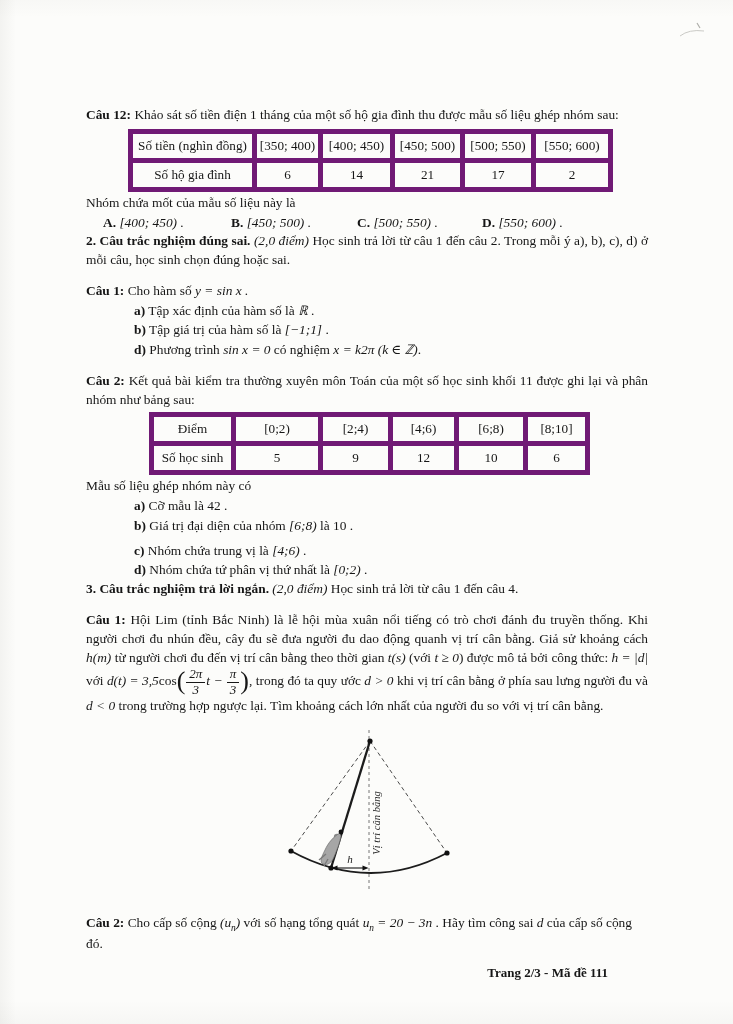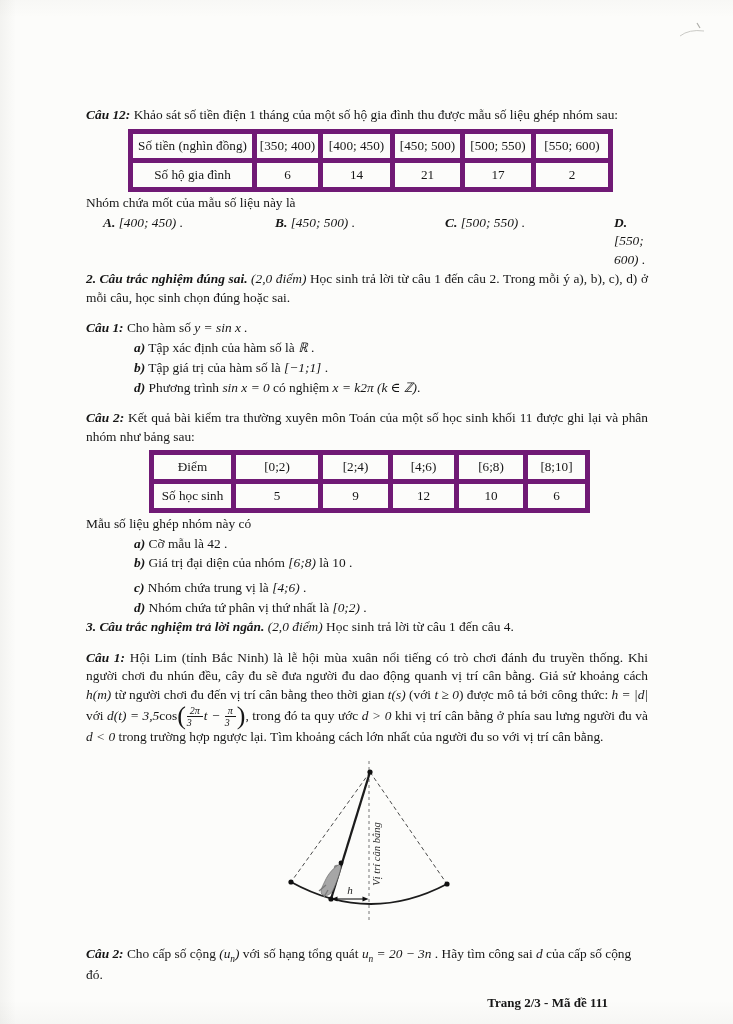--- a/index.html
+++ b/index.html
@@ -17,40 +17,40 @@
       linear-gradient(0deg, rgba(70,70,60,.03), rgba(0,0,0,0) 24px),
       linear-gradient(180deg, rgba(70,70,60,.025), rgba(0,0,0,0) 18px);
   }
   .artifact{position:absolute;right:26px;top:20px;width:30px;height:22px;opacity:.8;}
   .content{
     position:absolute;left:86px;top:106px;width:562px;
     font-size:13.4px;line-height:1.40;
   }
   p{margin:0;}
   .just{text-align:justify;}
-  .b{font-weight:bold;font-style:italic;}
+  .b{font-weight:bold;}
   .i{font-style:italic;}
   .m{font-style:italic;}
   .up{font-style:normal;}
   table{border-collapse:collapse;table-layout:fixed;font-size:13.2px;}
   td{border:5px solid #701a75;text-align:center;height:24px;padding:0 2px;
      overflow:hidden;white-space:nowrap;}
   .tbl1{margin:4px 0 2px 42px;width:480px;}
   .tbl2{margin:3px 0 2px 63px;width:436px;}
-  .opts{display:flex;padding-left:17px;margin-top:1px;gap:44px;}
+  .opts{display:flex;padding-left:17px;margin-top:1px;}
   .opt{width:128px;}
   .opt:nth-child(2){width:126px;}
   .opt:nth-child(3){width:125px;}
   .opt:nth-child(4){flex:1;width:auto;}
   .head{}
   .qline{margin-top:12px;}
   .item{padding-left:48px;margin-top:1px;}
   .item.gap{margin-top:6px;}
-  .frac{display:inline-block;vertical-align:middle;
-        font-size:10px;line-height:1.12;font-style:italic;padding:0 1px;}
+  .frac{display:inline-block;vertical-align:middle;text-align:center;
+        font-size:13px;line-height:1.12;font-style:italic;padding:0 1px;}
   .frac .num{display:block;border-bottom:1px solid #161616;padding:0 3px;}
   .frac .den{display:block;}
   .bigp{font-size:26px;font-weight:300;vertical-align:-0.16em;line-height:0;}
   .figwrap{margin:10px 0 0 182px;}
   .footer{margin-top:10px;text-align:right;padding-right:40px;
           font-weight:bold;font-size:13px;}
 </style>
 </head>
 <body>
 

